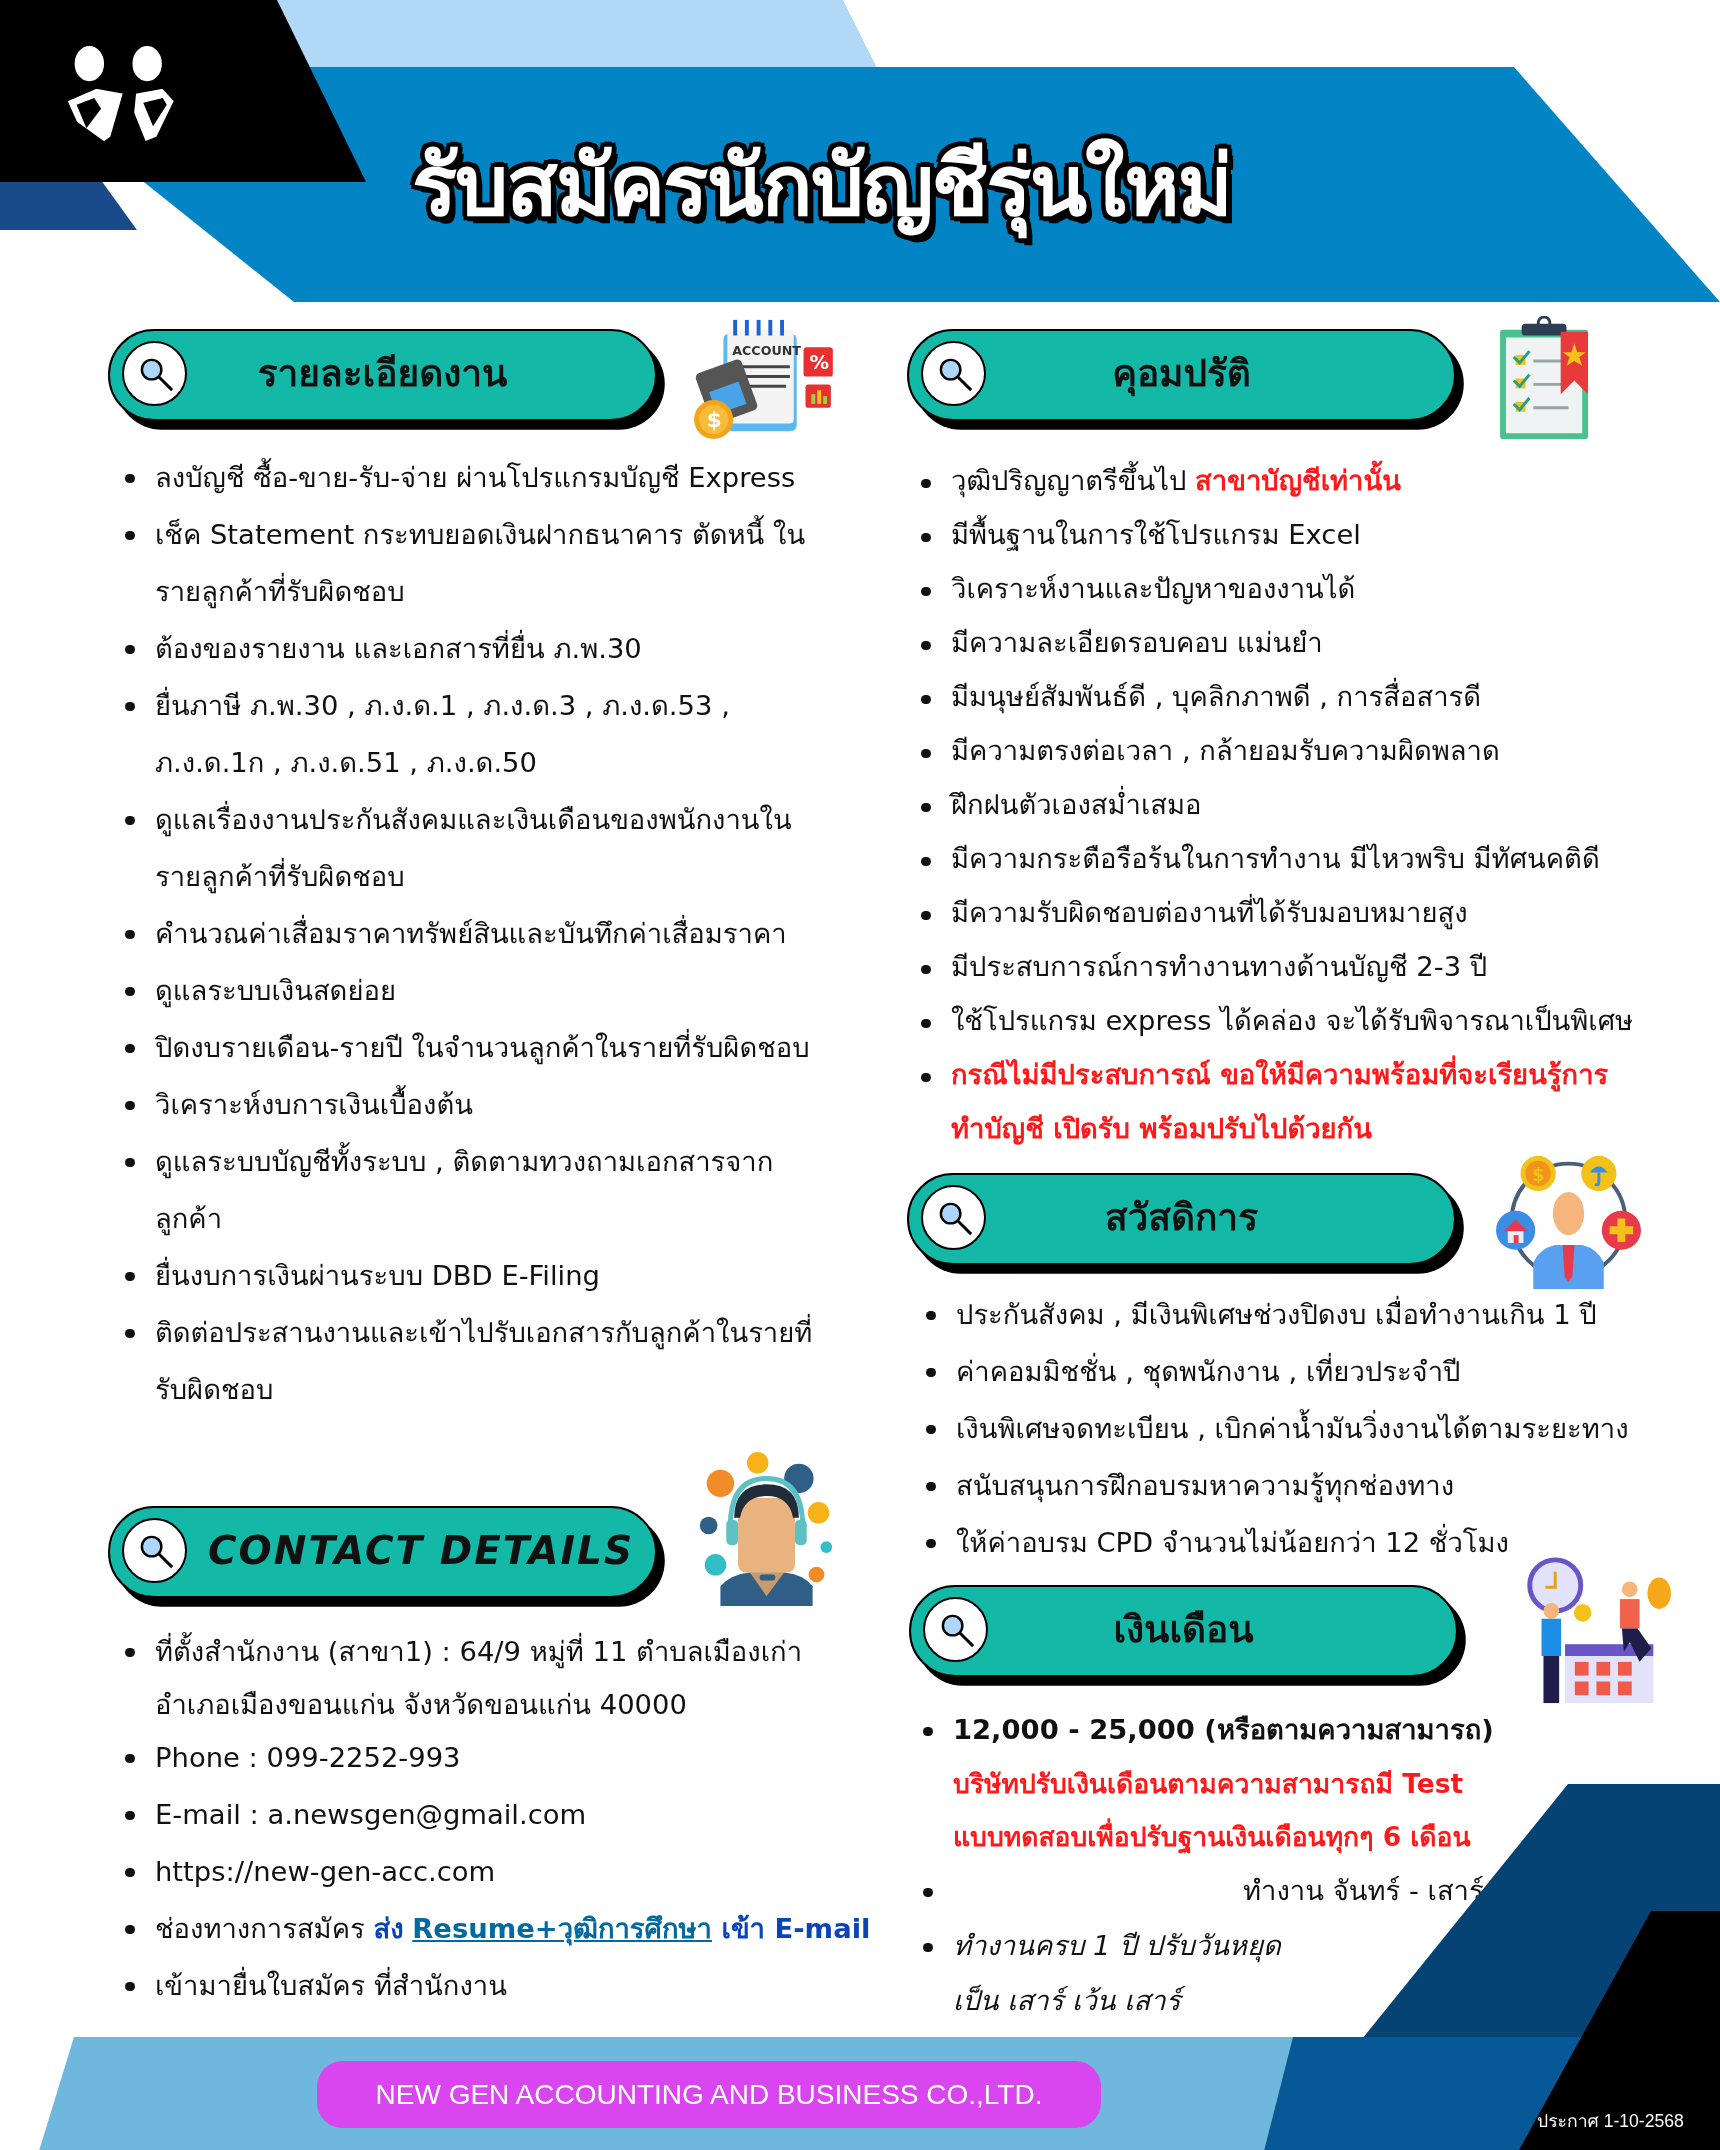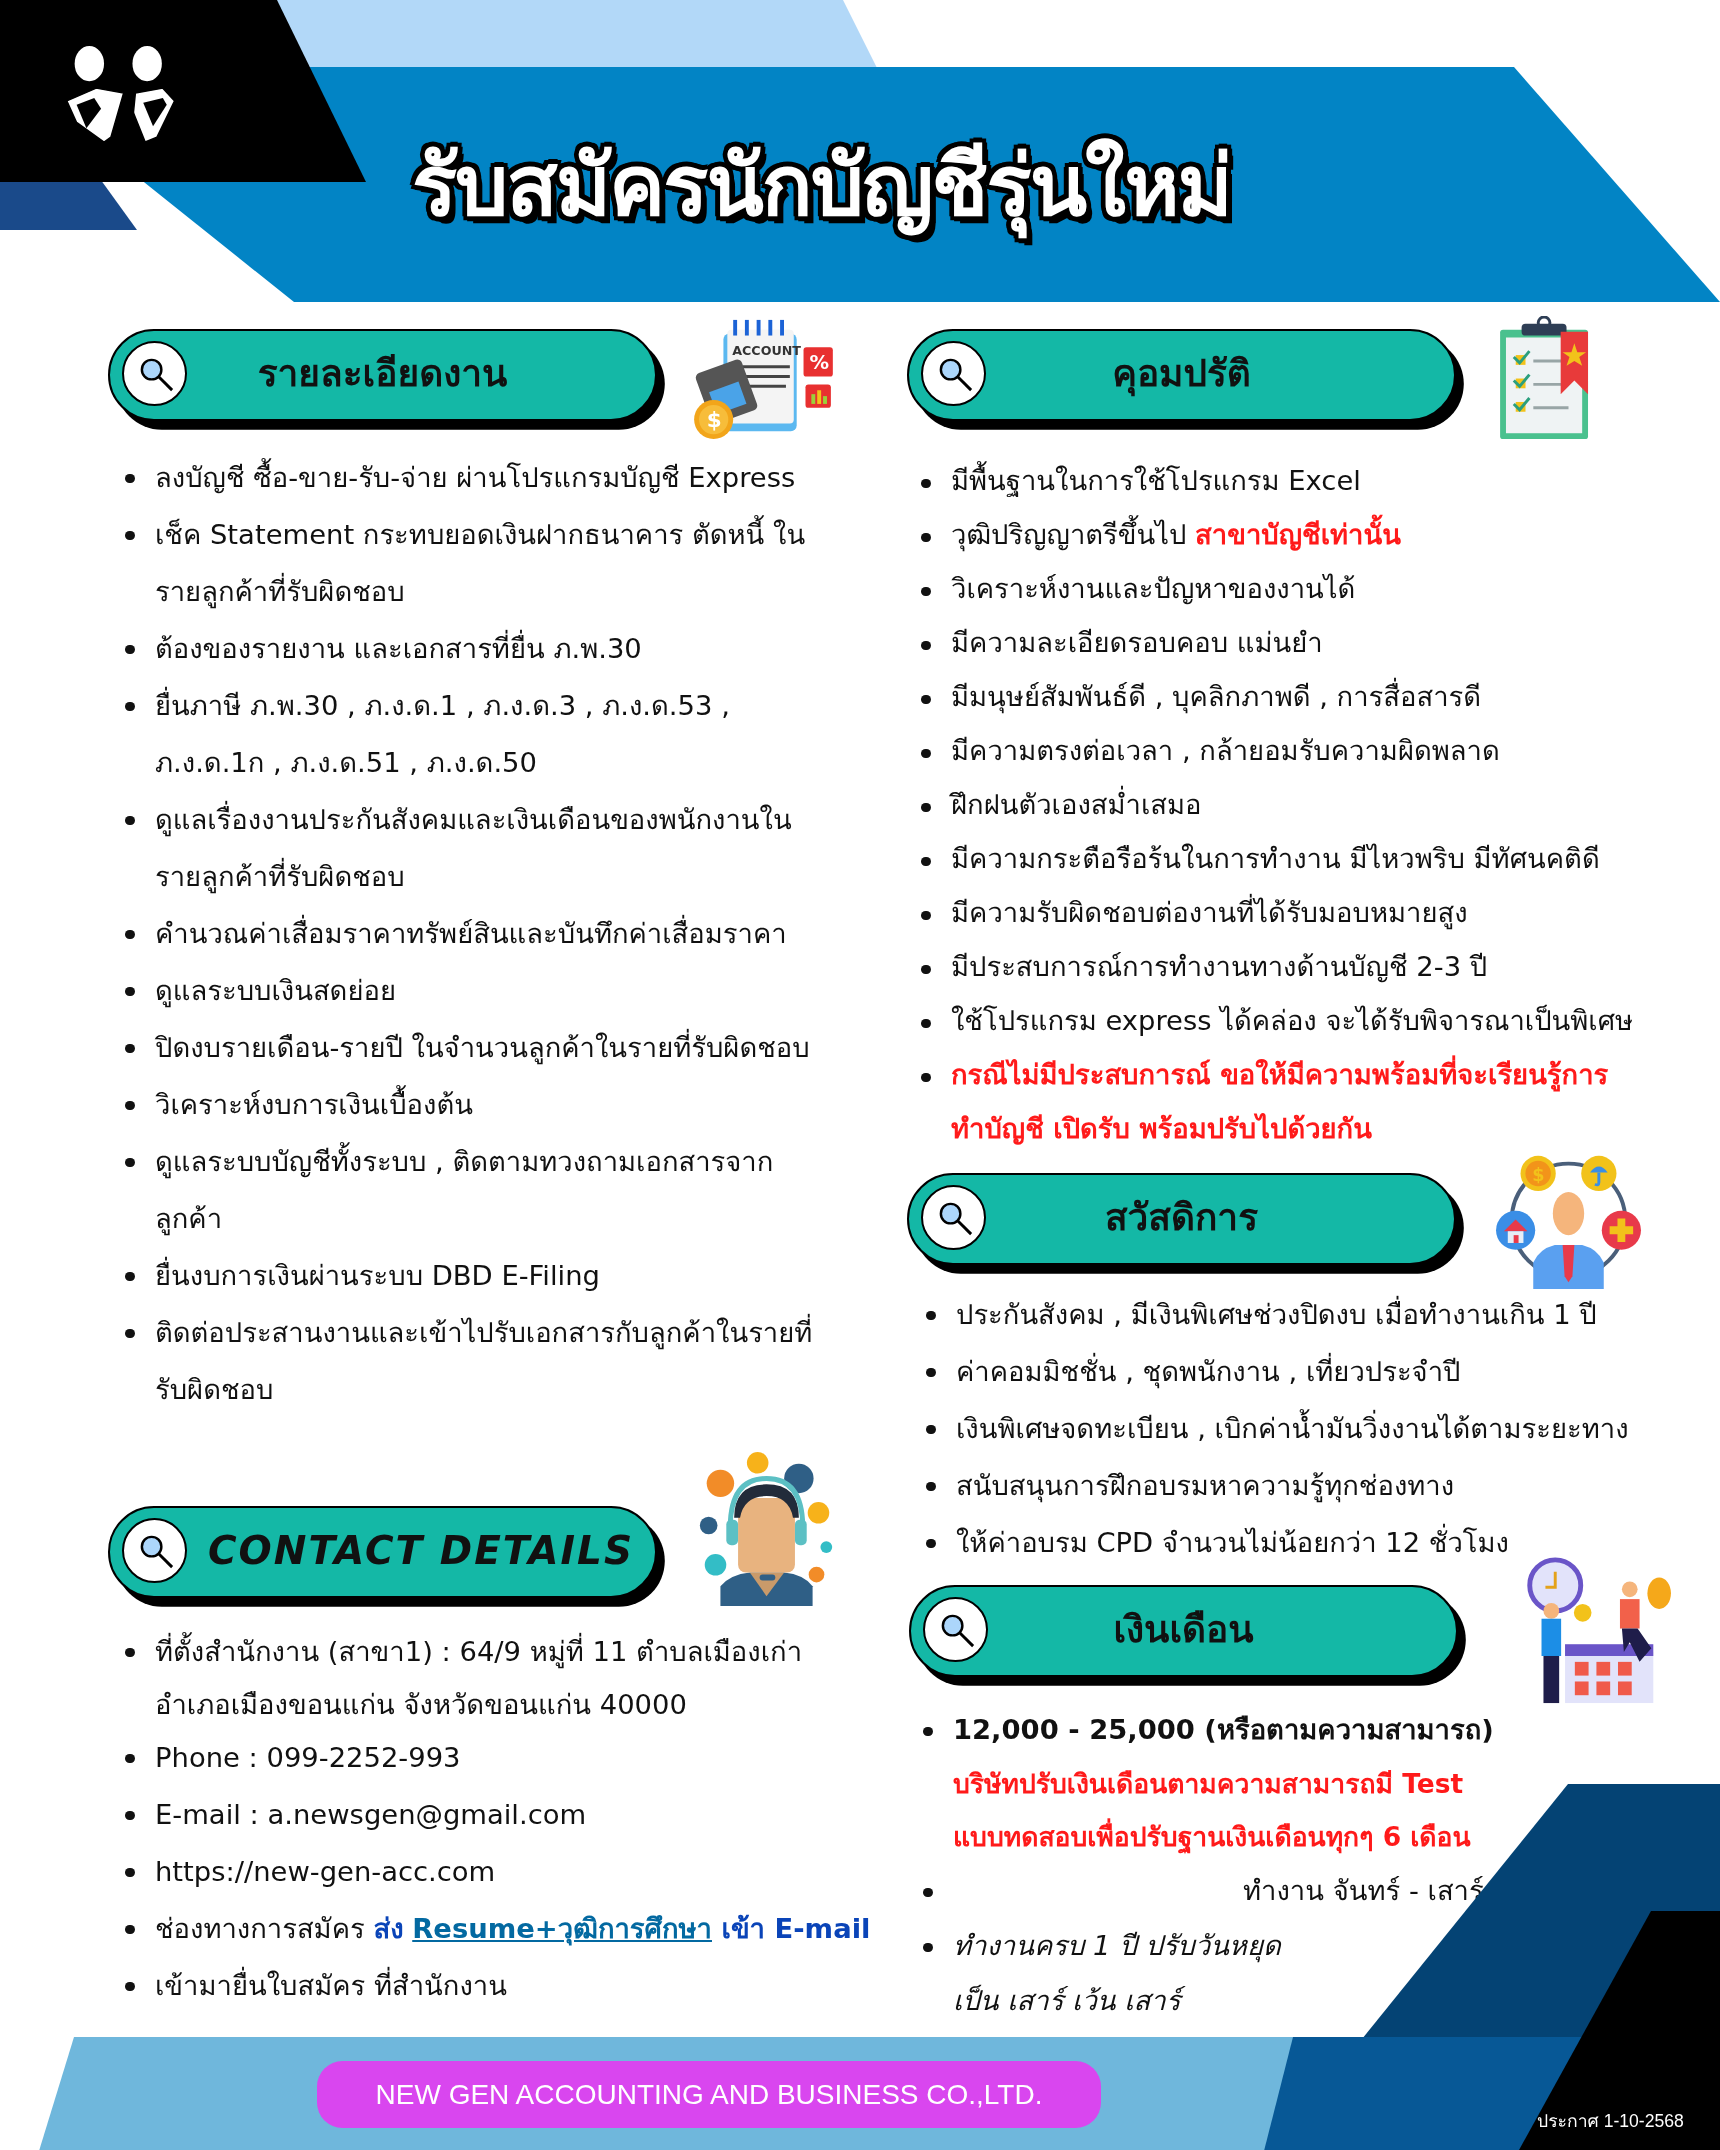--- a/index.html
+++ b/index.html
@@ -187,22 +187,22 @@
         <line x1="36" y1="46" x2="72" y2="46"></line>
         <line x1="36" y1="70" x2="72" y2="70"></line>
         <line x1="36" y1="94" x2="72" y2="94"></line>
       </g>
     <path d="M64 16 L92 16 L92 80 L78 66 L64 80 Z" fill="#e83a3a"></path>
     <polygon points="78,28 81,37 90,37 83,42 86,51 78,46 70,51 73,42 66,37 75,37" fill="#f2c21a"></polygon>
   </svg>
 </div>
 
 <ul class="items" style="left:919px;top:454px;width:774px;">
+  <li style="line-height:54px;"><span>วุฒิปริญญาตรีขึ้นไป </span><span class="red">สาขาบัญชีเท่านั้น</span></li>
   <li style="line-height:54px;"><span>มีพื้นฐานในการใช้โปรแกรม Excel</span></li>
-  <li style="line-height:54px;"><span>วุฒิปริญญาตรีขึ้นไป </span><span class="red">สาขาบัญชีเท่านั้น</span></li>
   <li style="line-height:54px;"><span>วิเคราะห์งานและปัญหาของงานได้</span></li>
   <li style="line-height:54px;"><span>มีความละเอียดรอบคอบ แม่นยำ</span></li>
   <li style="line-height:54px;"><span>มีมนุษย์สัมพันธ์ดี , บุคลิกภาพดี , การสื่อสารดี</span></li>
   <li style="line-height:54px;"><span>มีความตรงต่อเวลา , กล้ายอมรับความผิดพลาด</span></li>
   <li style="line-height:54px;"><span>ฝึกฝนตัวเองสม่ำเสมอ</span></li>
   <li style="line-height:54px;"><span>มีความกระตือรือร้นในการทำงาน มีไหวพริบ มีทัศนคติดี</span></li>
   <li style="line-height:54px;"><span>มีความรับผิดชอบต่องานที่ได้รับมอบหมายสูง</span></li>
   <li style="line-height:54px;"><span>มีประสบการณ์การทำงานทางด้านบัญชี 2-3 ปี</span></li>
   <li style="line-height:54px;"><span>ใช้โปรแกรม express ได้คล่อง จะได้รับพิจารณาเป็นพิเศษ</span></li>
   <li style="line-height:54px;" class="note"><span class="red">กรณีไม่มีประสบการณ์ ขอให้มีความพร้อมที่จะเรียนรู้การ</span><span class="cont red">ทำบัญชี เปิดรับ พร้อมปรับไปด้วยกัน</span></li>

